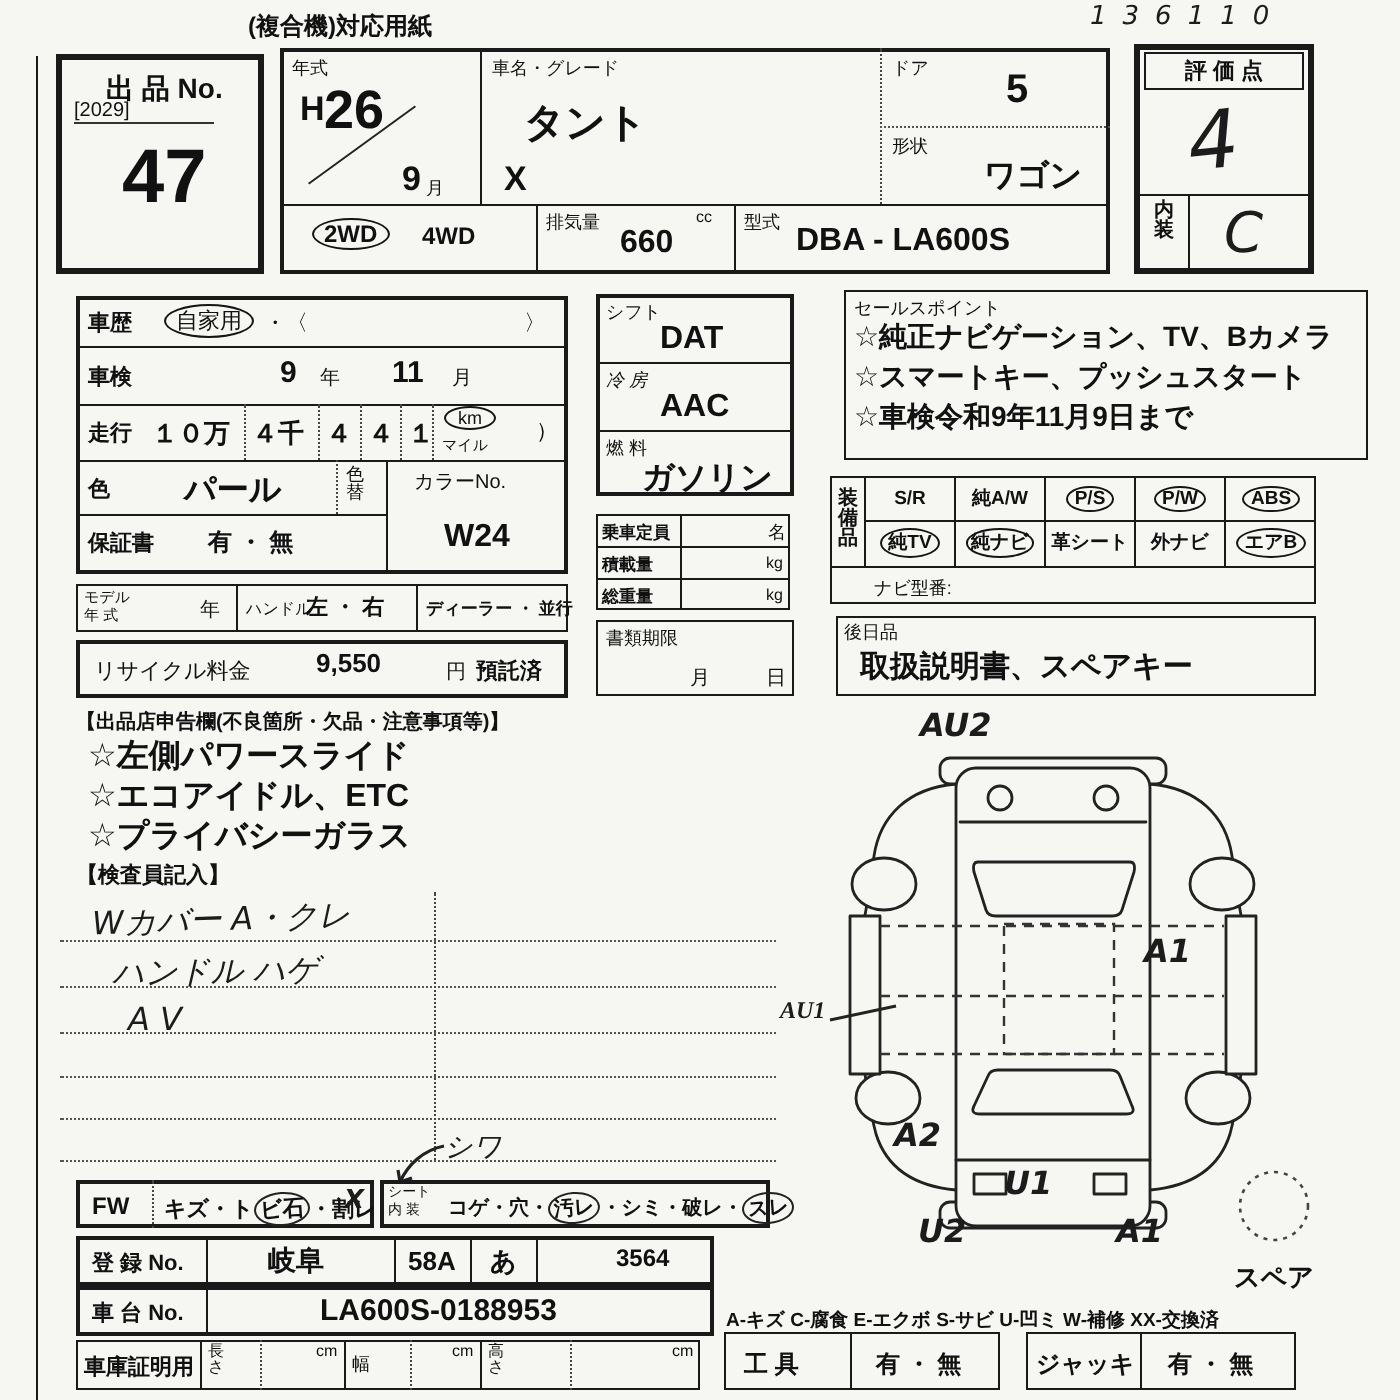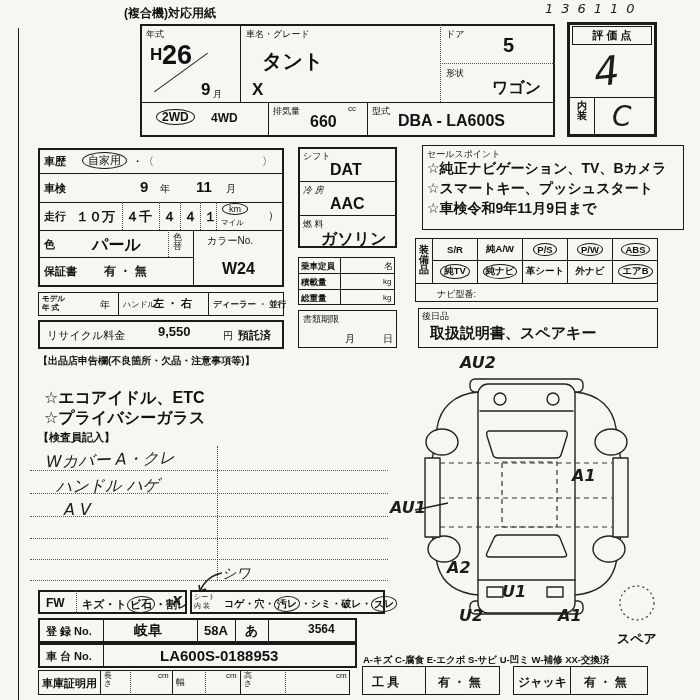--- a/index.html
+++ b/index.html
@@ -24,20 +24,25 @@
 </style>
 </head>
 <body>
 
 <div class="sheet">
 
   <div class="vline" style="left:18px;top:28px;height:672px;"></div>
 
   <div class="abs b" style="left:124px;top:5px;font-size:12px;">(複合機)対応用紙</div>
 
+  <div class="box thick" style="left:28px;top:27px;width:104px;height:110px;">
+    <div class="abs b" style="left:22px;top:6px;font-size:14px;">出 品 No.</div>
+    <div class="abs" style="left:6px;top:20px;font-size:10px;border-bottom:1px solid #333;width:70px;">[2029]</div>
+    <div class="abs b" style="left:30px;top:38px;font-size:38px;">47</div>
+  </div>
 
   <div class="box" style="left:140px;top:24px;width:415px;height:113px;border-width:2px;"></div>
   <div class="vline" style="left:240px;top:24px;height:78px;"></div>
   <div class="vdot" style="left:440px;top:24px;height:78px;"></div>
   <div class="hline" style="left:140px;top:102px;width:415px;"></div>
   <div class="vline" style="left:268px;top:102px;height:35px;"></div>
   <div class="vline" style="left:367px;top:102px;height:35px;"></div>
   <div class="hdot" style="left:440px;top:63px;width:115px;"></div>
 
   <div class="abs lbl" style="left:146px;top:28px;">年式</div>
@@ -113,36 +118,37 @@
   <div class="abs b" style="left:92px;top:235px;font-size:16px;">パール</div>
   <div class="abs stack" style="left:173px;top:233px;width:11px;font-size:9px;">色替</div>
   <div class="abs lbl" style="left:207px;top:234px;font-size:10px;">カラーNo.</div>
   <div class="abs b" style="left:222px;top:260px;font-size:16px;">W24</div>
   <div class="abs b" style="left:44px;top:264px;font-size:11px;">保証書</div>
   <div class="abs b" style="left:104px;top:263px;font-size:12px;">有 ・ 無</div>
 
   <div class="box" style="left:38px;top:292px;width:246px;height:24px;"></div>
   <div class="vline" style="left:118px;top:292px;height:24px;"></div>
   <div class="vline" style="left:208px;top:292px;height:24px;"></div>
-  <div class="abs" style="left:42px;top:294px;font-size:7.5px;line-height:1.2;font-weight:bold;">
+  <div class="abs" style="left:42px;top:294px;font-size:7.5px;line-height:1.2;">
     <div>モデル</div>
     <div>年 式</div>
   </div>
   <div class="abs" style="left:100px;top:298px;font-size:10px;">年</div>
   <div class="abs" style="left:123px;top:299px;font-size:8px;">ハンドル</div>
   <div class="abs b" style="left:153px;top:296px;font-size:11px;">左 ・ 右</div>
   <div class="abs b" style="left:213px;top:299px;font-size:8.5px;">ディーラー ・ 並行</div>
 
   <div class="box" style="left:38px;top:320px;width:246px;height:29px;border-width:2px;"></div>
   <div class="abs" style="left:47px;top:328px;font-size:11px;">リサイクル料金</div>
   <div class="abs b" style="left:158px;top:324px;font-size:13px;">9,550</div>
   <div class="abs" style="left:223px;top:329px;font-size:10px;">円</div>
   <div class="abs b" style="left:238px;top:328px;font-size:11px;">預託済</div>
 
   <div class="abs b" style="left:38px;top:354px;font-size:10px;">【出品店申告欄(不良箇所・欠品・注意事項等)】</div>
+  <div class="abs b" style="left:44px;top:368px;font-size:16px;">☆左側パワースライド</div>
   <div class="abs b" style="left:44px;top:388px;font-size:16px;">☆エコアイドル、ETC</div>
   <div class="abs b" style="left:44px;top:408px;font-size:16px;">☆プライバシーガラス</div>
 
   <div class="abs b" style="left:38px;top:430px;font-size:11px;">【検査員記入】</div>
   <div class="hdot" style="left:30px;top:470px;width:358px;"></div>
   <div class="hdot" style="left:30px;top:493px;width:358px;"></div>
   <div class="hdot" style="left:30px;top:516px;width:358px;"></div>
   <div class="hdot" style="left:30px;top:538px;width:358px;"></div>
   <div class="hdot" style="left:30px;top:559px;width:358px;"></div>
   <div class="hdot" style="left:30px;top:580px;width:358px;"></div>
@@ -307,21 +313,21 @@
       <line x1="50" y1="111" x2="222" y2="111"></line>
       <line x1="50" y1="146" x2="222" y2="146"></line>
       <line x1="50" y1="175" x2="222" y2="175"></line>
       <rect x="112" y="110" width="55" height="65"></rect>
     </g>
     <path d="M25,158 L58,151" stroke="#222" stroke-width="1.5" fill="none"></path>
     <circle cx="247" cy="251" r="17" fill="none" stroke="#444" stroke-width="1.3" stroke-dasharray="2,3"></circle>
   </svg>
   <div class="abs hw b" style="left:460px;top:353px;font-size:16px;">AU2</div>
   <div class="abs hw b" style="left:572px;top:466px;font-size:16px;">A1</div>
-  <div class="abs hw b" style="left:390px;top:498px;font-size:16px;">AU1</div>
+  <div class="abs hw b" style="left:390px;top:498px;font-size:12px;font-family:Liberation Serif, serif;">AU1</div>
   <div class="abs hw b" style="left:447px;top:558px;font-size:16px;">A2</div>
   <div class="abs hw b" style="left:502px;top:582px;font-size:16px;">U1</div>
   <div class="abs hw b" style="left:459px;top:606px;font-size:16px;">U2</div>
   <div class="abs hw b" style="left:558px;top:606px;font-size:16px;">A1</div>
   <div class="abs b" style="left:617px;top:630px;font-size:13px;">スペア</div>
 
   <div class="abs b" style="left:363px;top:654px;font-size:9.5px;">A-キズ C-腐食 E-エクボ S-サビ U-凹ミ W-補修 XX-交換済</div>
   <div class="box" style="left:362px;top:666px;width:138px;height:29px;"></div>
   <div class="vline" style="left:425px;top:666px;height:29px;"></div>
   <div class="abs b" style="left:372px;top:674px;font-size:12px;">工 具</div>

